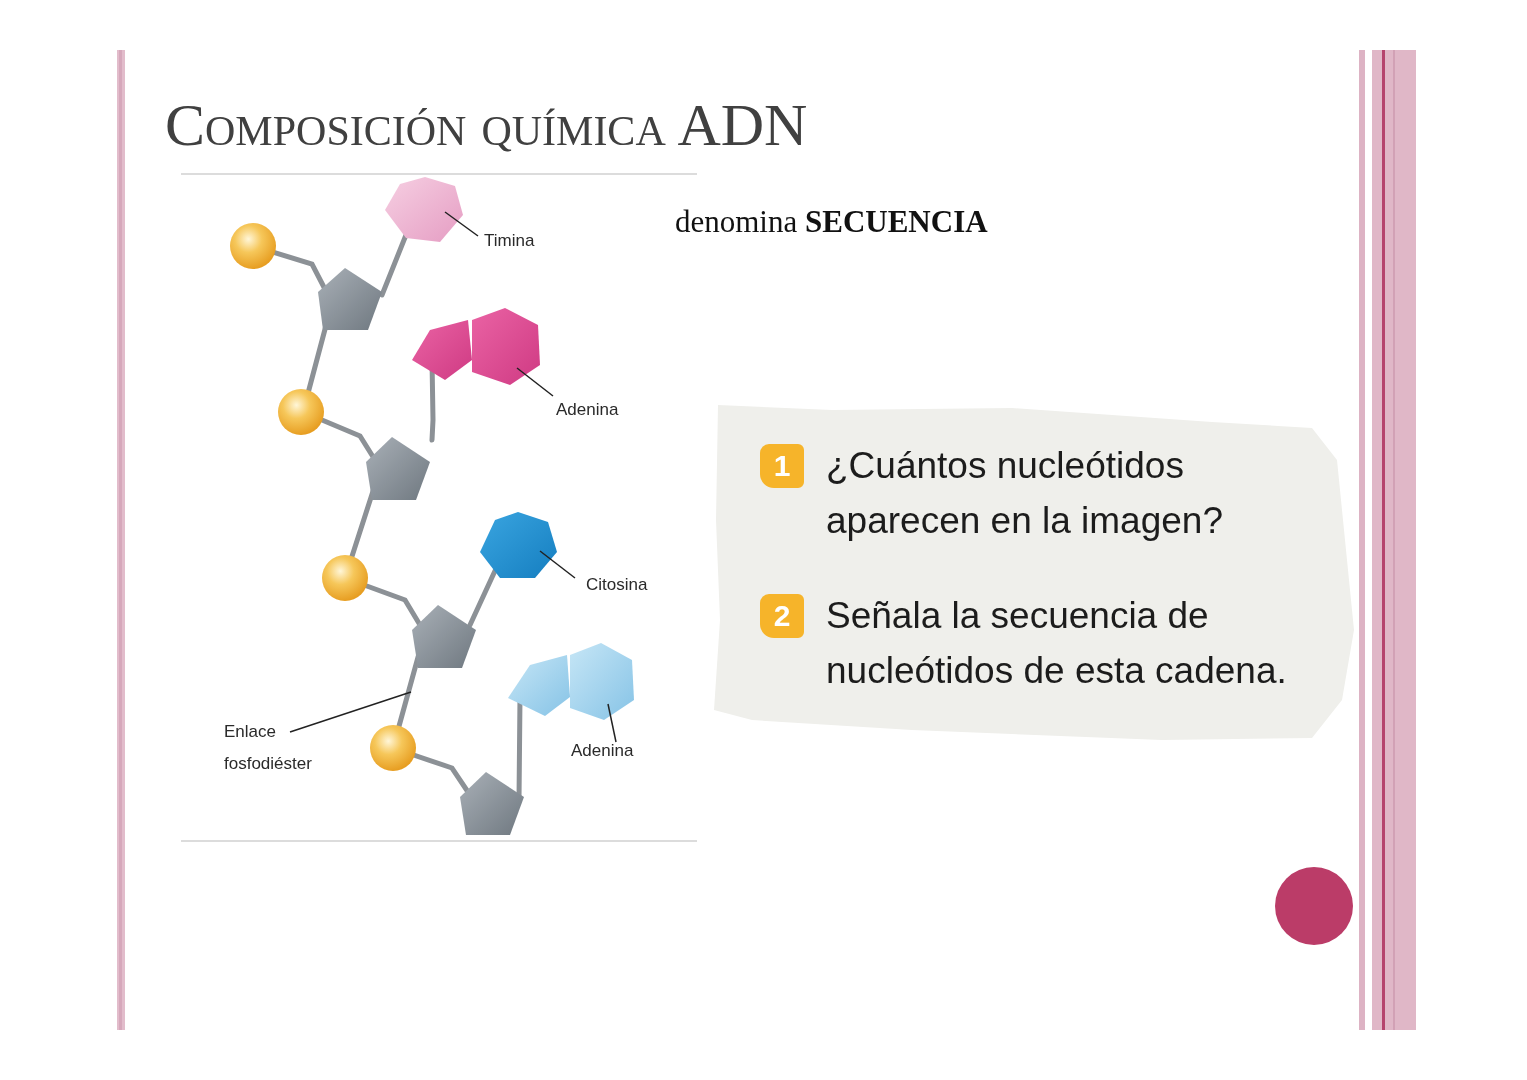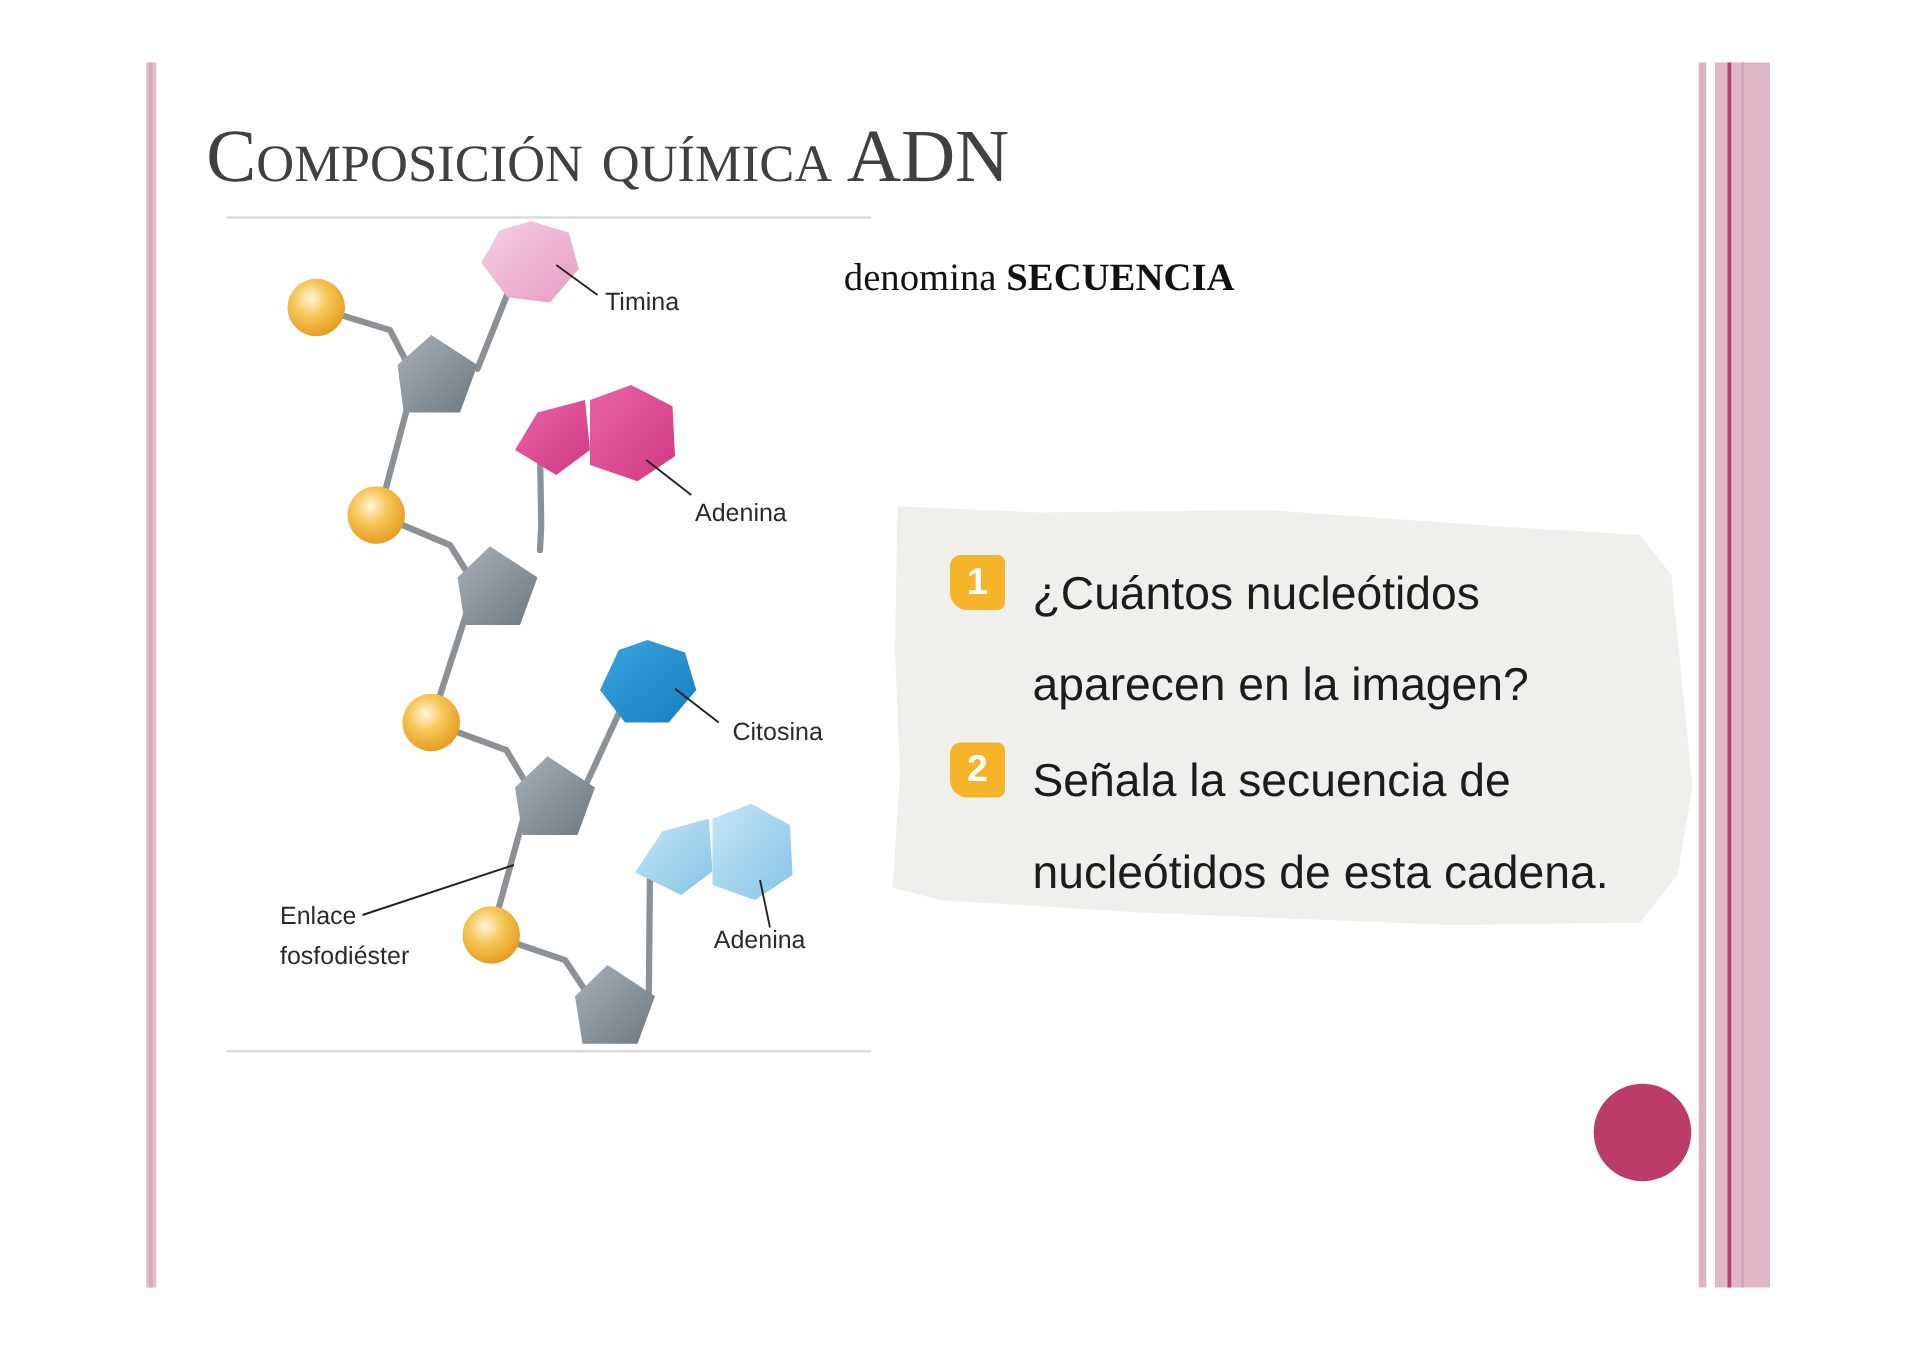--- a/index.html
+++ b/index.html
@@ -23,21 +23,21 @@
 
   .title {
     position: absolute; left: 165px; top: 95px;
     font-size: 60px; color: #404040; font-variant: small-caps;
     letter-spacing: 0px; white-space: nowrap; line-height: 1;
   }
 
   .figure-line { position: absolute; left: 181px; width: 516px; height: 2px; background: #dcdcdc; }
   .figure { position: absolute; left: 181px; top: 175px; width: 516px; height: 665px; }
   .fig-label {
-    position: absolute; font-family: "Liberation Sans", sans-serif; font-size: 20px; color: #2a2a2a;
+    position: absolute; font-family: "Liberation Sans", sans-serif; font-size: 17px; color: #2a2a2a;
     white-space: nowrap; line-height: 1;
   }
 
   .body-text {
     position: absolute; left: 675px; top: 202px; width: 680px;
     font-size: 31px; color: #111; line-height: 40px;
   }
   .body-text b { font-weight: bold; }
 
   .qbox {
@@ -45,21 +45,21 @@
   }
   .q {
     position: absolute; left: 48px; display: flex; align-items: flex-start;
     font-family: "Liberation Sans", sans-serif;
   }
   .q-num {
     width: 44px; height: 44px; background: #f6b42a; color: #fff;
     border-radius: 9px 6px 6px 14px; font-size: 30px; font-weight: bold;
     display: flex; align-items: center; justify-content: center; margin-right: 22px; margin-top: -2px;
   }
-  .q-text { font-size: 37px; color: #1c1c1c; line-height: 73px; margin-top: -8px; width: 520px; }
+  .q-text { font-size: 37px; color: #1c1c1c; line-height: 55px; margin-top: -8px; width: 520px; }
 
   .dot {
     position: absolute; left: 1275px; top: 867px; width: 78px; height: 78px;
     border-radius: 50%; background: #bb3c68;
   }
 </style>
 </head>
 <body>
 
 <div class="slide">

